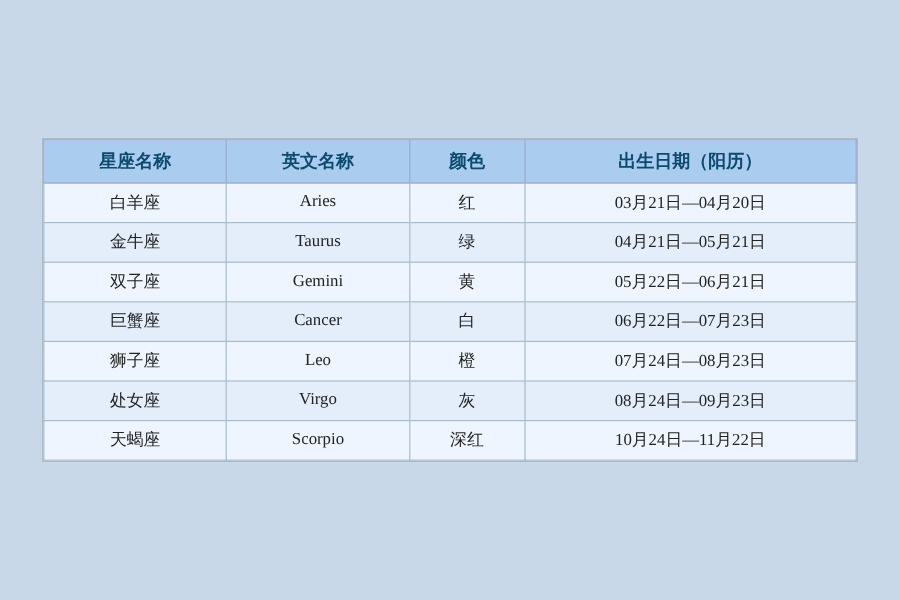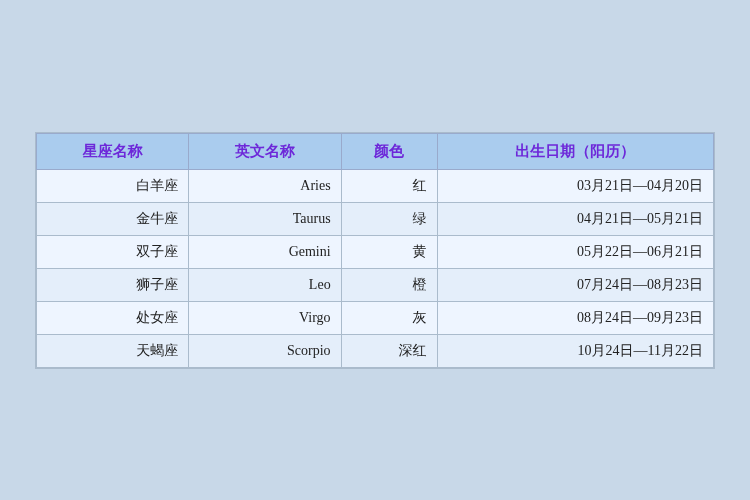--- a/index.html
+++ b/index.html
@@ -32,35 +32,35 @@
     thead tr {
       background-color: #aaccee;
     }
 
     thead th {
       border: 1px solid #99aacc;
       padding: 8px 10px;
       text-align: center;
       font-size: 15px;
       font-weight: bold;
-      color: #6d28d9;
+      color: #0c4a6e;
     }
 
     tbody tr {
       background-color: #eef5ff;
     }
 
     tbody tr:nth-child(even) {
       background-color: #e4eefa;
     }
 
     tbody td {
       border: 1px solid #aabbcc;
       padding: 7px 10px;
-      text-align: right;
+      text-align: center;
       font-size: 14px;
       color: #222222;
     }
 
     tbody td:first-child {
       font-weight: normal;
     }
 
     tbody td:nth-child(2) {
       font-style: normal;
@@ -92,20 +92,26 @@
           <td>绿</td>
           <td>04月21日—05月21日</td>
         </tr>
         <tr>
           <td>双子座</td>
           <td>Gemini</td>
           <td>黄</td>
           <td>05月22日—06月21日</td>
         </tr>
         <tr>
+          <td>巨蟹座</td>
+          <td>Cancer</td>
+          <td>白</td>
+          <td>06月22日—07月23日</td>
+        </tr>
+        <tr>
           <td>狮子座</td>
           <td>Leo</td>
           <td>橙</td>
           <td>07月24日—08月23日</td>
         </tr>
         <tr>
           <td>处女座</td>
           <td>Virgo</td>
           <td>灰</td>
           <td>08月24日—09月23日</td>

